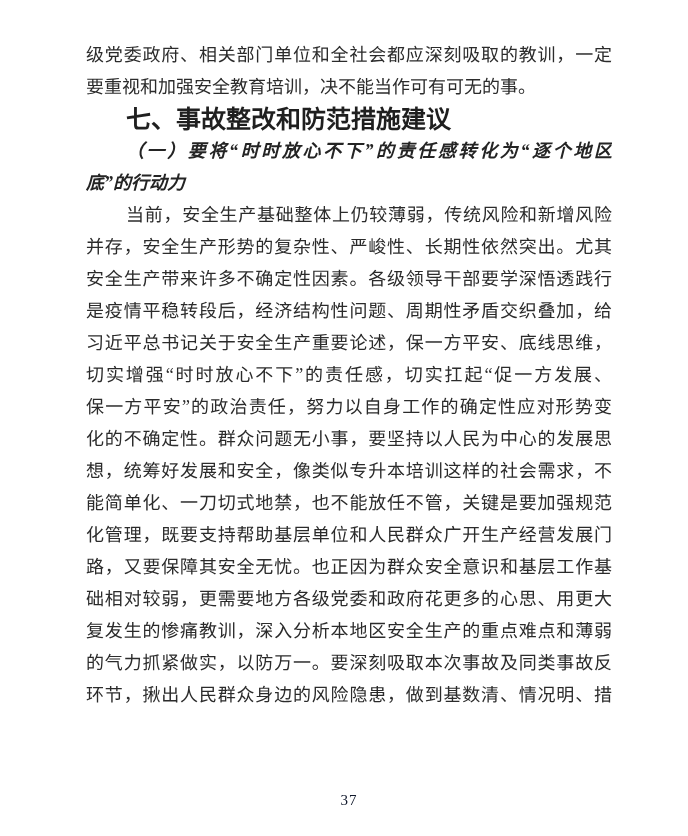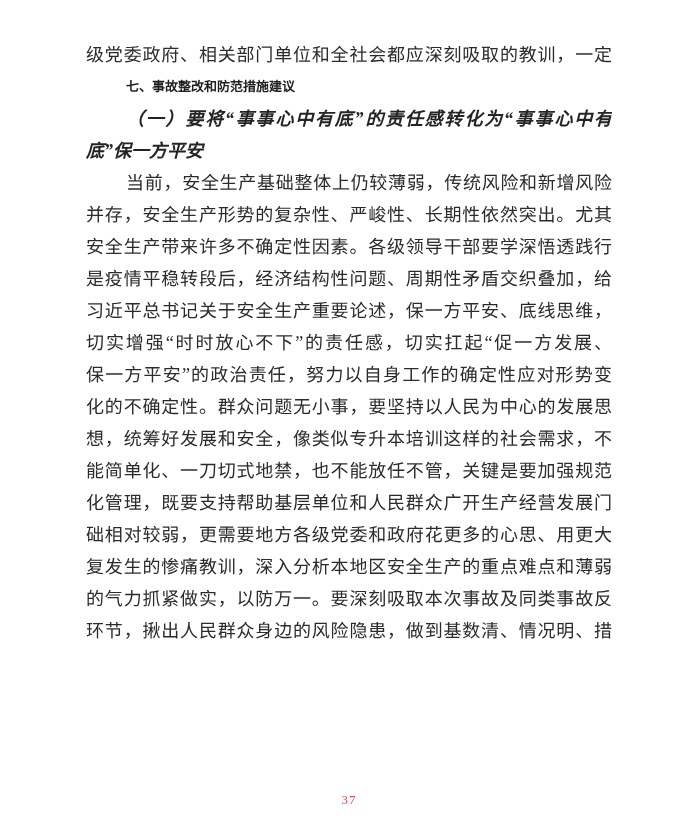--- a/index.html
+++ b/index.html
@@ -33,62 +33,64 @@
   }
   .line.justify {
     text-align-last: justify;
   }
   .line.indent {
     text-indent: 40px;
   }
   .line.heading {
     font-family: "Liberation Sans", "DejaVu Sans", sans-serif;
     font-weight: bold;
-    font-size: 13px;
+    font-size: 25px;
     color: #1f1f1f;
   }
   .line.subheading {
     font-weight: bold;
     font-style: italic;
     font-size: 18px;
     color: #242424;
   }
   .page-number {
     position: absolute;
     left: 86px;
     width: 526px;
     top: 792px;
     text-align: center;
-    font-size: 13px;
+    font-size: 15px;
     letter-spacing: 1px;
-    color: #ef4444;
+    color: #0f172a;
   }
 </style>
 </head>
 <body>
 
 <div class="page">
 
   <div class="textblock">
 
   <div class="line body justify">级党委政府、相关部门单位和全社会都应深刻吸取的教训，一定</div>
+      <div class="line body">要重视和加强安全教育培训，决不能当作可有可无的事。</div>
       <div class="line heading indent">七、事故整改和防范措施建议</div>
-      <div class="line subheading justify indent">（一）要将“事事心中有底”的责任感转化为“事事心中有</div>
-      <div class="line subheading">底”保一方平安</div>
+      <div class="line subheading justify indent">（一）要将“时时放心不下”的责任感转化为“逐个地区</div>
+      <div class="line subheading">底”的行动力</div>
       <div class="line body justify indent">当前，安全生产基础整体上仍较薄弱，传统风险和新增风险</div>
       <div class="line body justify">并存，安全生产形势的复杂性、严峻性、长期性依然突出。尤其</div>
       <div class="line body justify">安全生产带来许多不确定性因素。各级领导干部要学深悟透践行</div>
       <div class="line body justify">是疫情平稳转段后，经济结构性问题、周期性矛盾交织叠加，给</div>
       <div class="line body justify">习近平总书记关于安全生产重要论述，保一方平安、底线思维，</div>
       <div class="line body justify">切实增强“时时放心不下”的责任感，切实扛起“促一方发展、</div>
       <div class="line body justify">保一方平安”的政治责任，努力以自身工作的确定性应对形势变</div>
       <div class="line body justify">化的不确定性。群众问题无小事，要坚持以人民为中心的发展思</div>
       <div class="line body justify">想，统筹好发展和安全，像类似专升本培训这样的社会需求，不</div>
       <div class="line body justify">能简单化、一刀切式地禁，也不能放任不管，关键是要加强规范</div>
       <div class="line body justify">化管理，既要支持帮助基层单位和人民群众广开生产经营发展门</div>
+      <div class="line body justify">路，又要保障其安全无忧。也正因为群众安全意识和基层工作基</div>
       <div class="line body justify">础相对较弱，更需要地方各级党委和政府花更多的心思、用更大</div>
       <div class="line body justify">复发生的惨痛教训，深入分析本地区安全生产的重点难点和薄弱</div>
       <div class="line body justify">的气力抓紧做实，以防万一。要深刻吸取本次事故及同类事故反</div>
       <div class="line body justify">环节，揪出人民群众身边的风险隐患，做到基数清、情况明、措</div>
     </div>
 
   <div class="page-number">37</div>
 
 </div>
 

